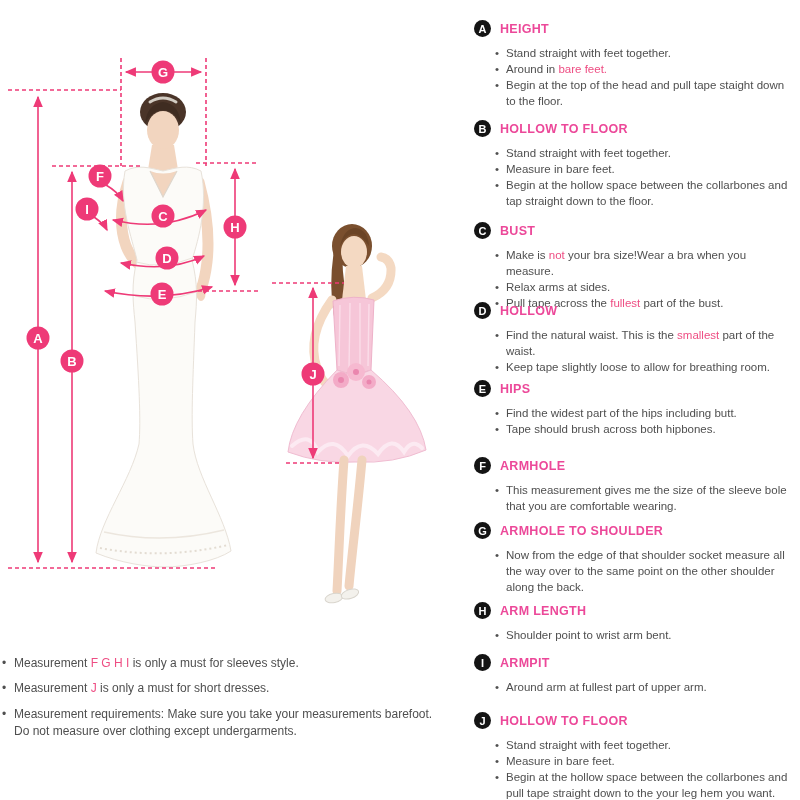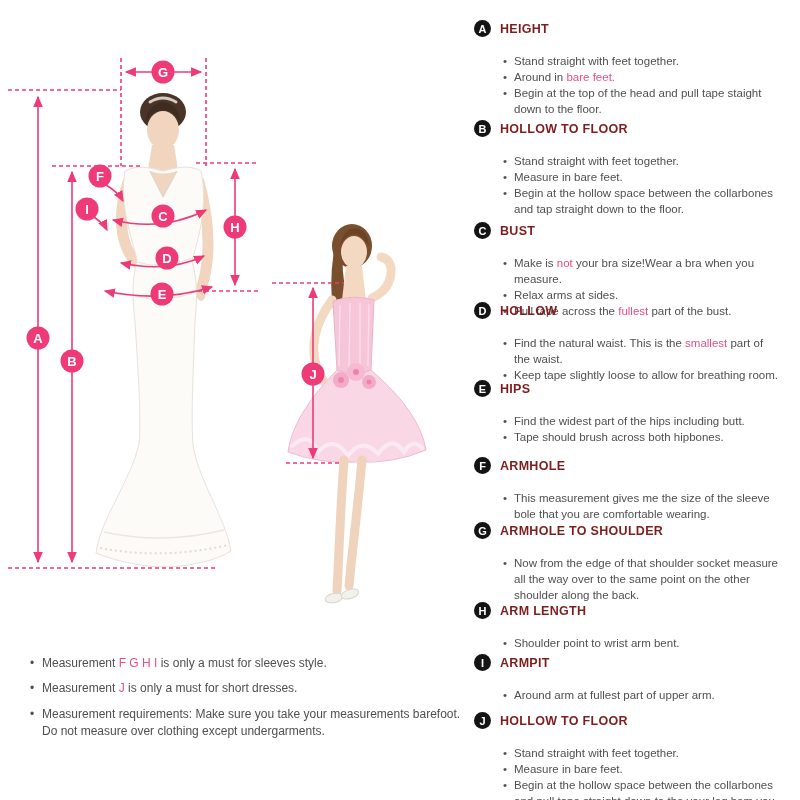--- a/index.html
+++ b/index.html
@@ -20,29 +20,29 @@
   .section:nth-of-type(6){top:457px;}
   .section:nth-of-type(7){top:522px;}
   .section:nth-of-type(8){top:602px;}
   .section:nth-of-type(9){top:654px;}
   .section:nth-of-type(10){top:712px;}
   .sec-head{display:flex;align-items:center;margin-bottom:4px;}
   .badge{
     flex:0 0 auto;width:17px;height:17px;border-radius:50%;background:#141414;color:#fff;
     font-size:11px;font-weight:bold;display:flex;align-items:center;justify-content:center;
   }
-  .sec-title{margin:0 0 0 9px;font-size:12.5px;font-weight:bold;color:#7f1d1d;letter-spacing:.3px;}
-  .bullets{list-style:none;margin:16px;padding:0 0 0 12px;}
+  .sec-title{margin:0 0 0 9px;font-size:12.5px;font-weight:bold;color:#ec4899;letter-spacing:.3px;}
+  .bullets{list-style:none;margin:8px;padding:0 0 0 12px;}
   .bullets li{
     position:relative;padding-left:12px;font-size:11.5px;line-height:1.4;color:#4f4f4f;
   }
   .bullets li::before{content:"•";position:absolute;left:1px;top:0;color:#4f4f4f;}
   .pink{color:#ee4d83;text-align:right;}
   
-  #notes-list{list-style:none;position:absolute;left:28px;top:655px;width:446px;margin:0;padding:0;}
+  #notes-list{list-style:none;position:absolute;left:0;top:655px;width:446px;margin:0;padding:0;}
   #notes-list li{
     position:relative;padding-left:14px;font-size:12px;line-height:1.45;color:#4f4f4f;margin-bottom:8px;
   }
   #notes-list li::before{content:"•";position:absolute;left:2px;top:0;color:#4f4f4f;}
 </style>
 </head>
 <body>
 
 <svg id="diagram" width="470" height="650" viewBox="0 0 470 650" xmlns="http://www.w3.org/2000/svg">
   <defs>

